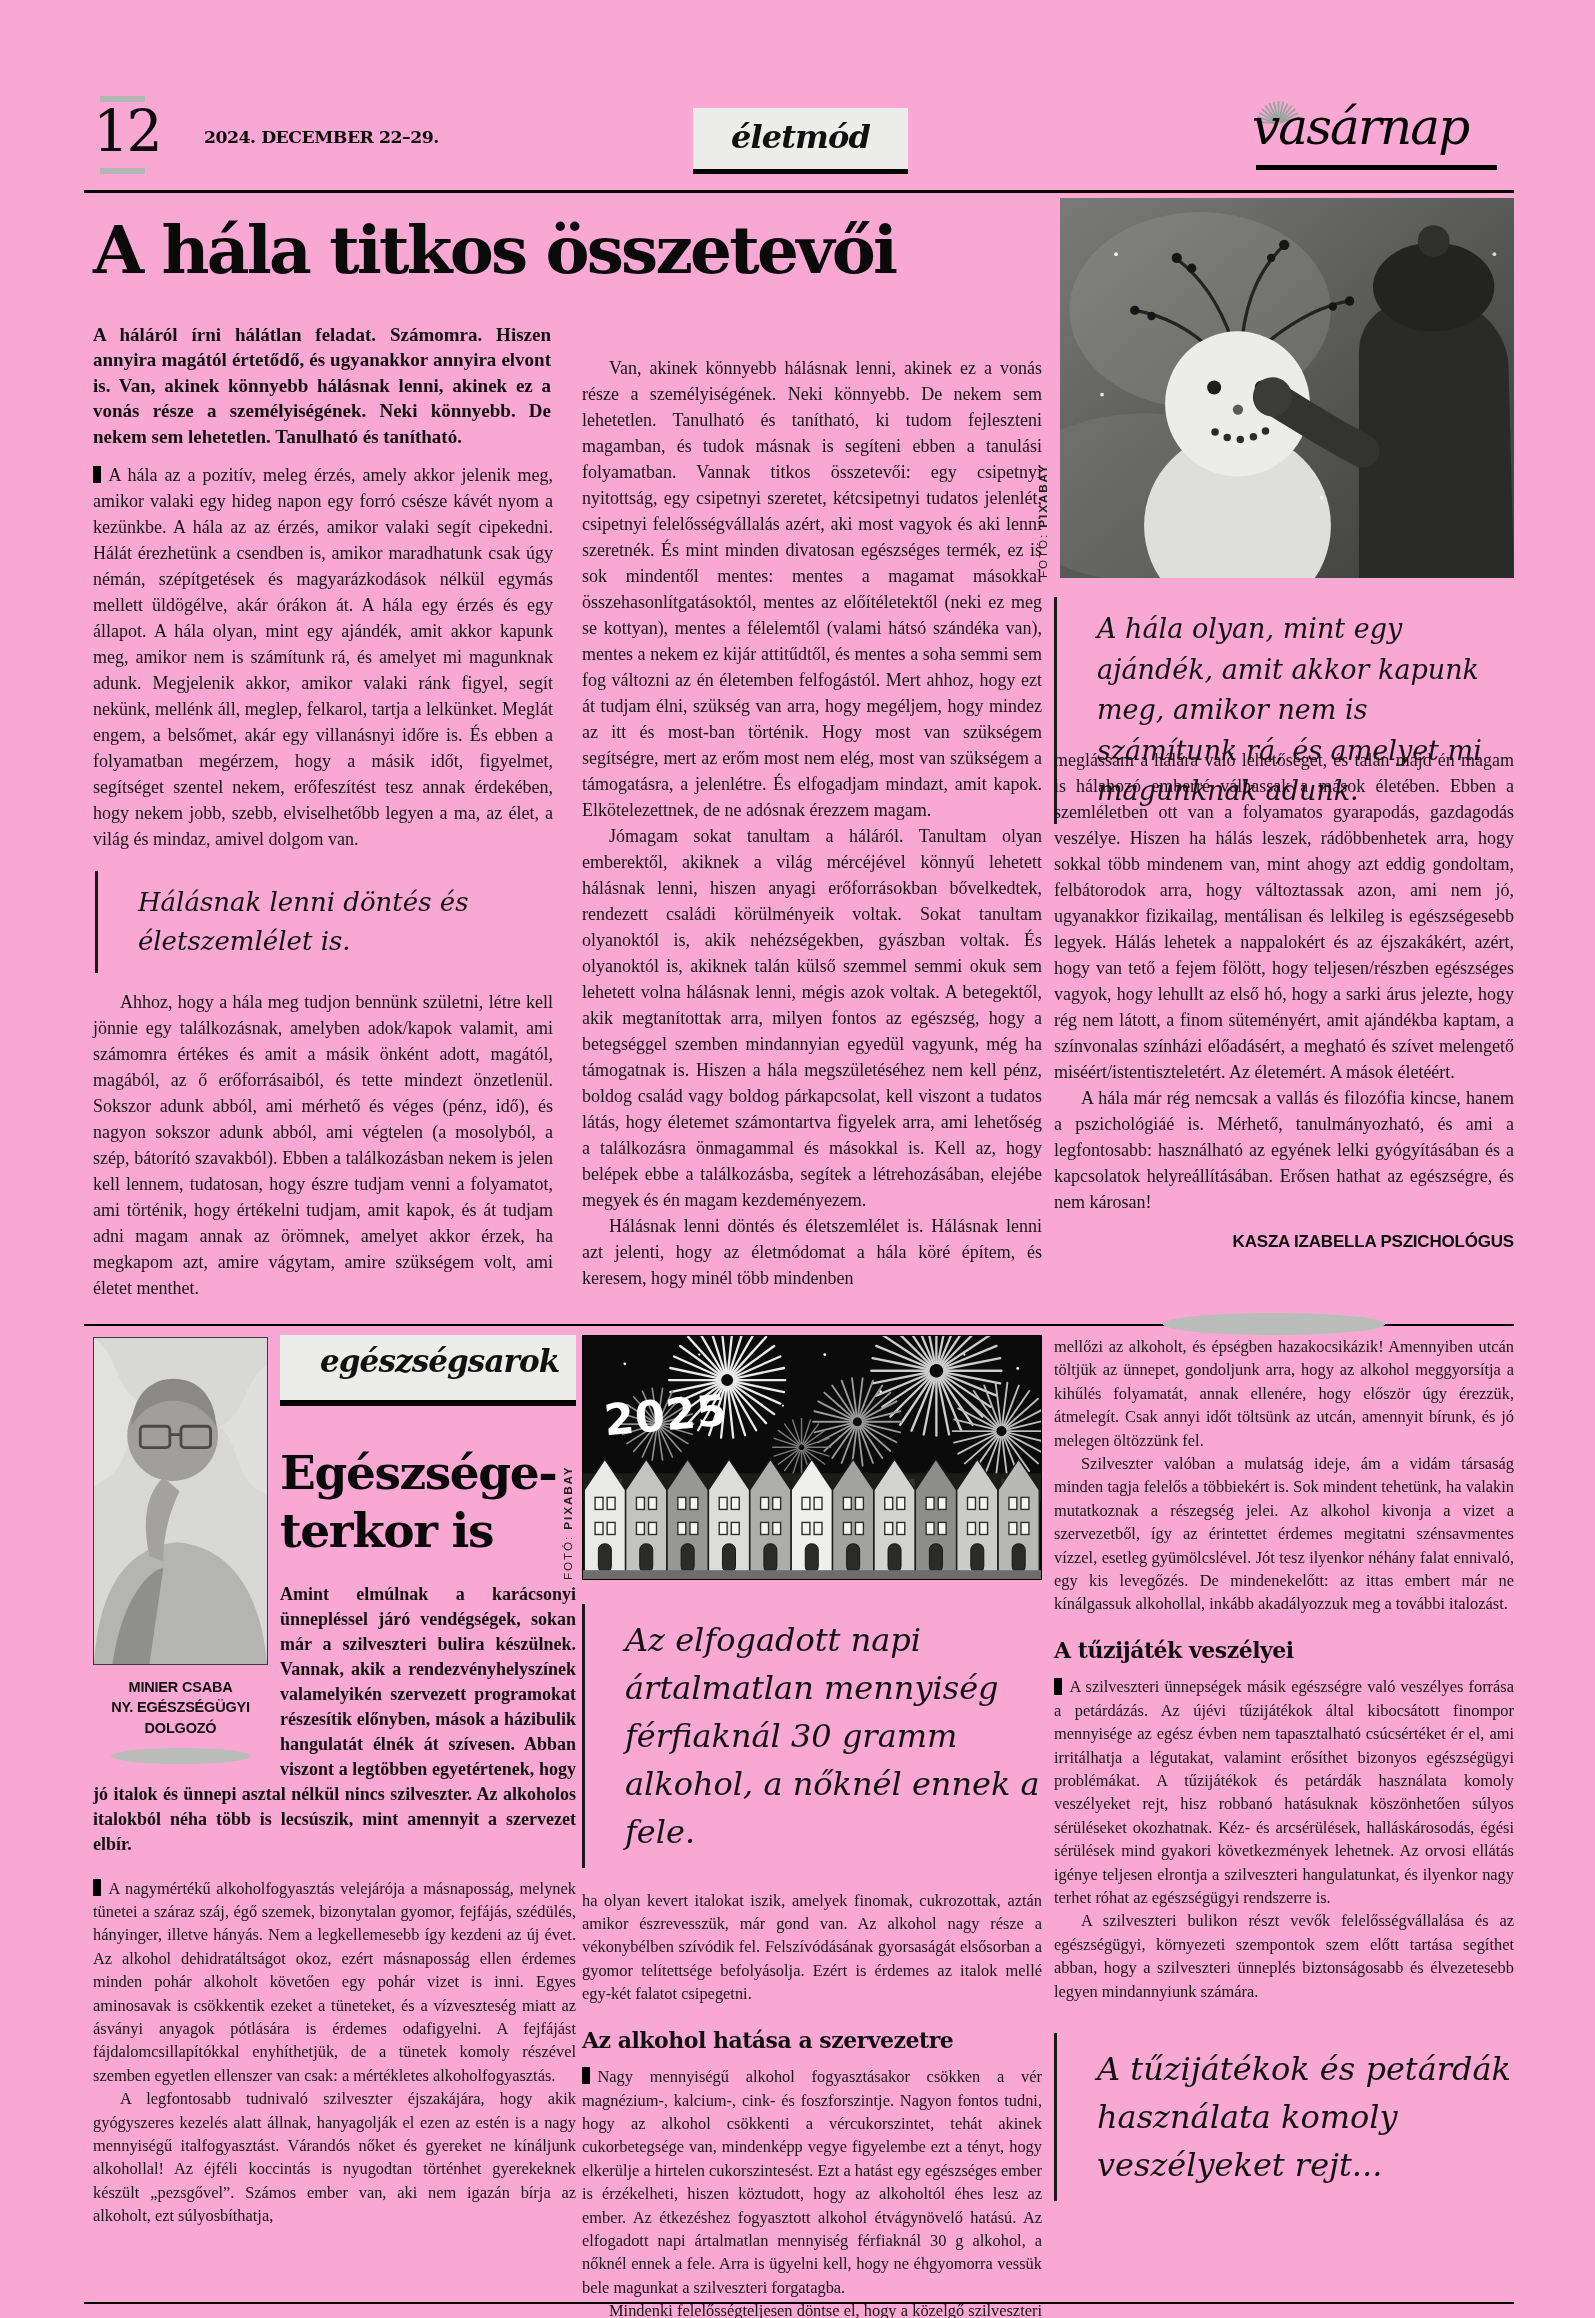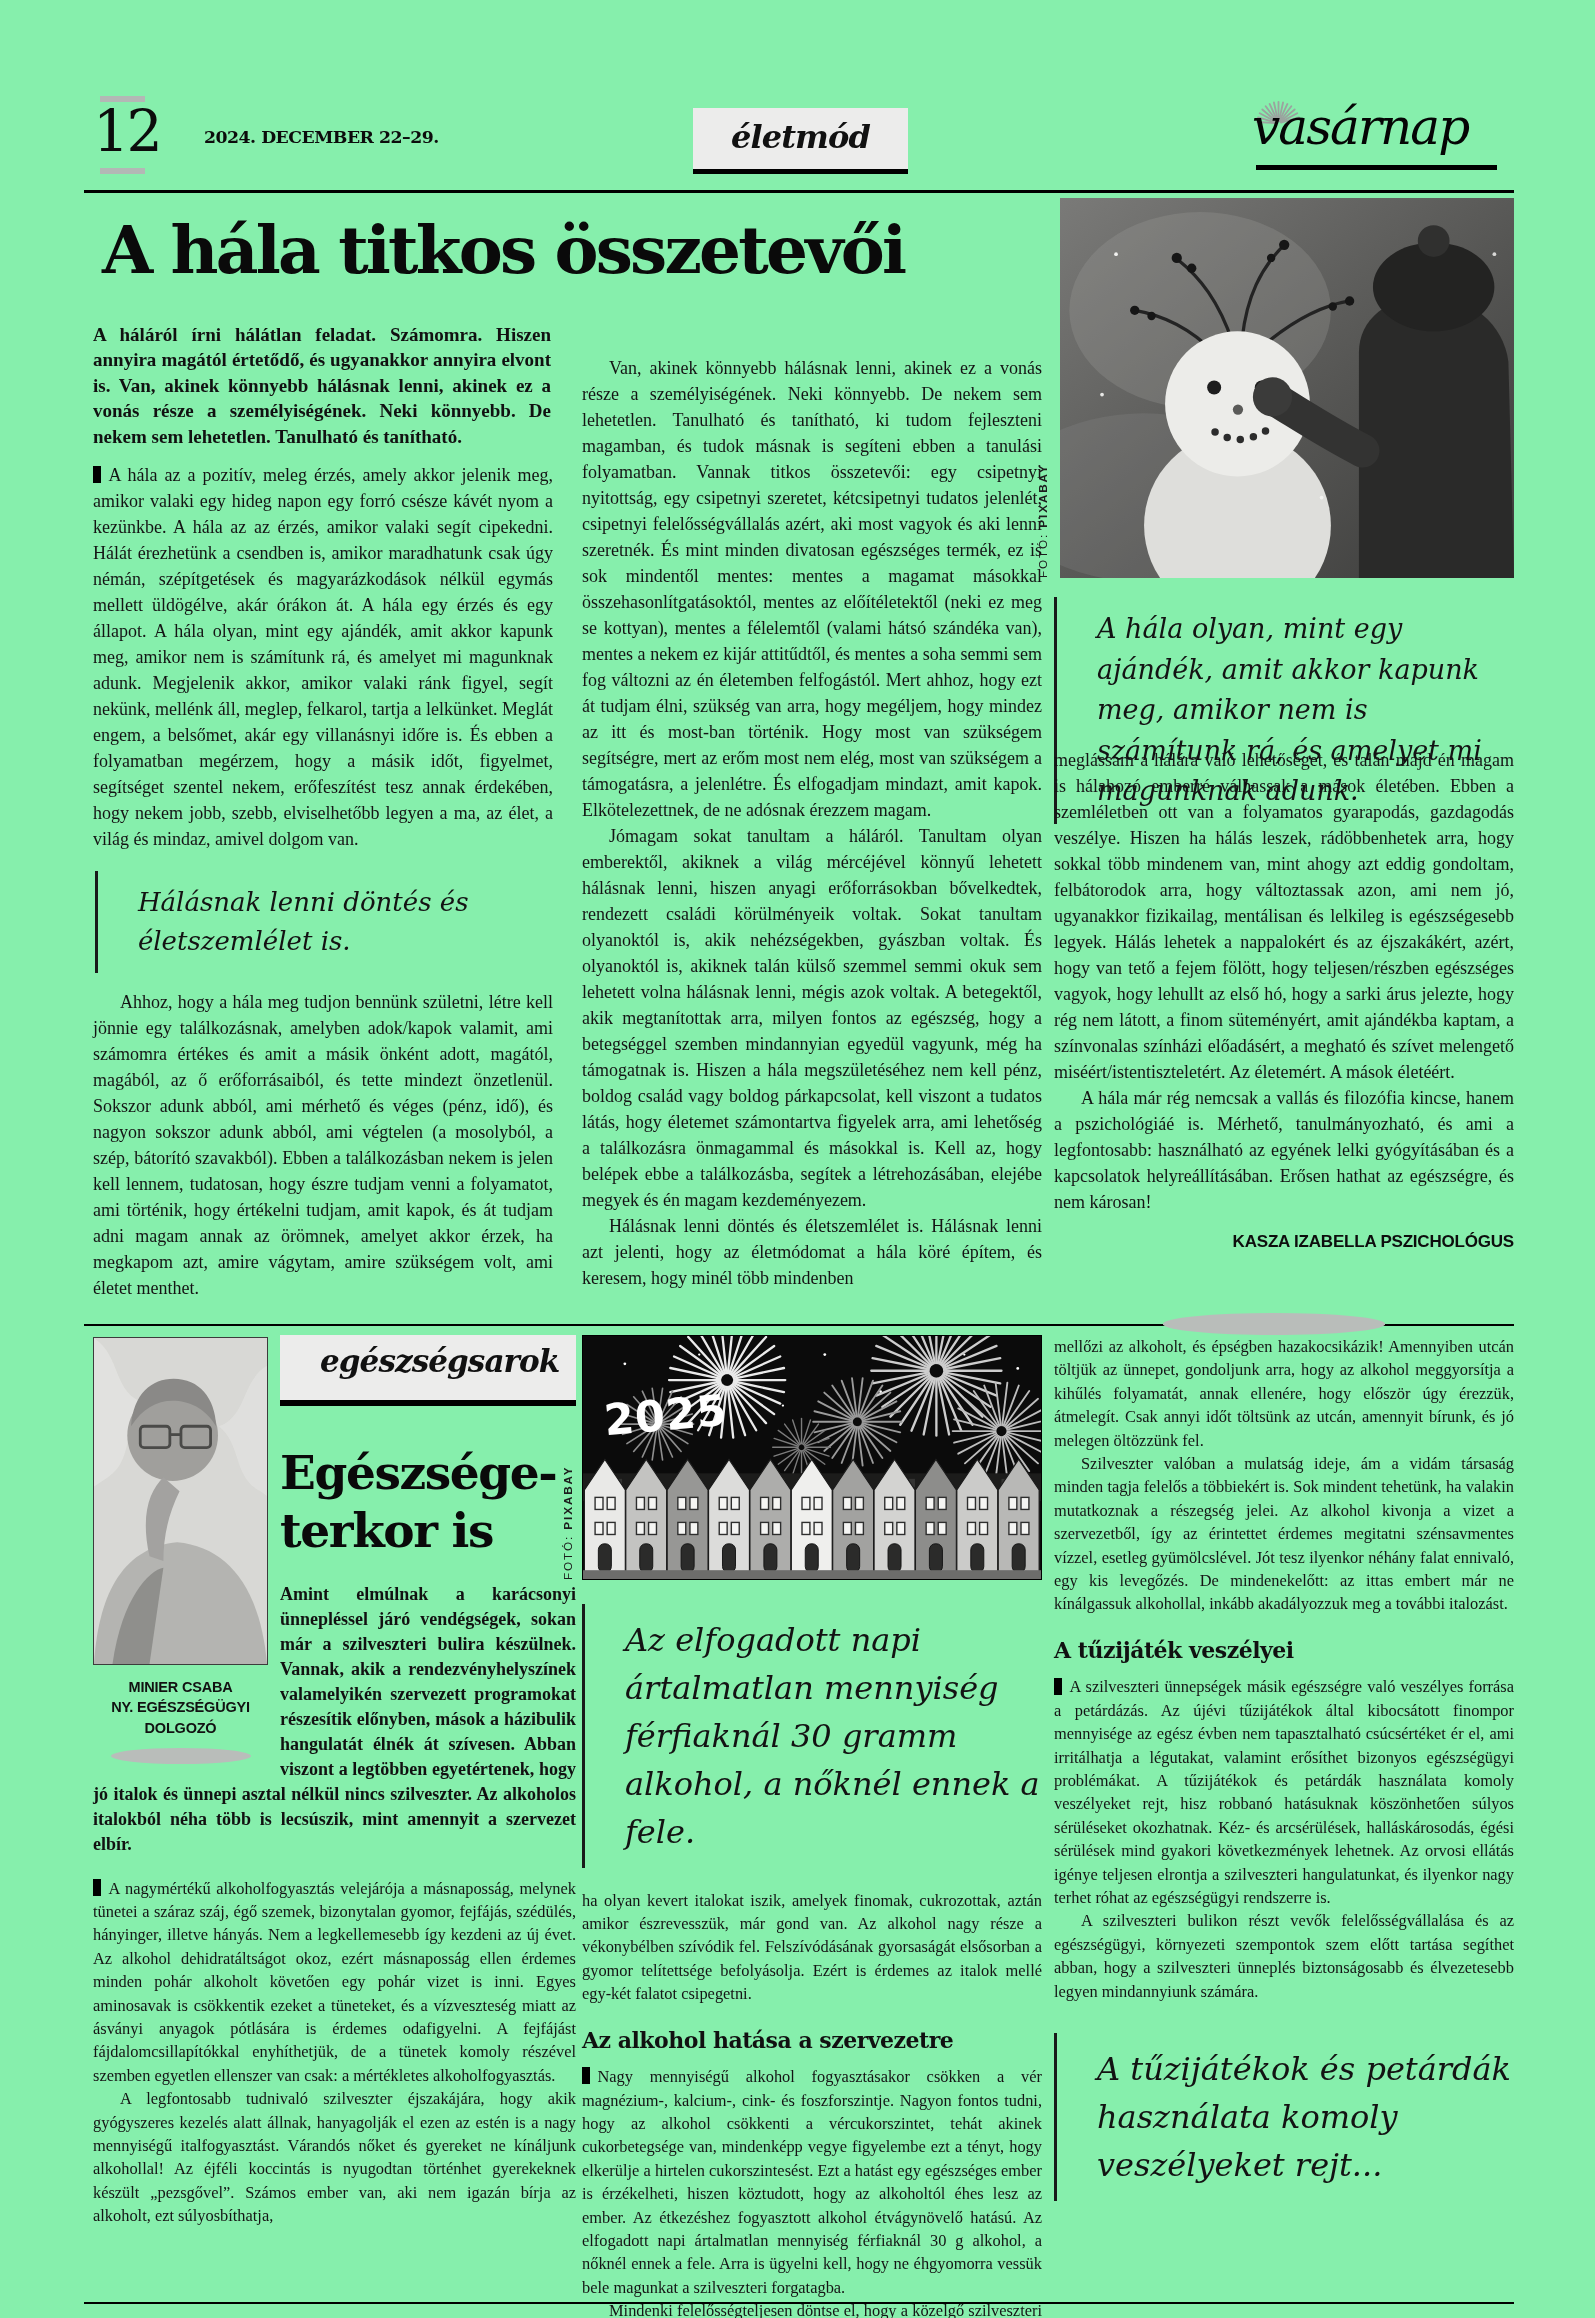--- a/index.html
+++ b/index.html
@@ -1,18 +1,18 @@
 <!DOCTYPE html>
 <html lang="hu" style="font-size:7.5px"><head>
 <meta charset="utf-8">
 <style>
   * { margin:0; padding:0; box-sizing:border-box; }
   html,body { background:#888; }
   #page {
-    position:relative; width:1595px; height:2319px; background:#86efac;
+    position:relative; width:1595px; height:2319px; background:#f9a8d4;
     overflow:hidden; color:#111;
     font-family:"Liberation Serif", serif;
   }
 
   
   .pn-rule { position:absolute; left:100px; width:45px; height:6px; background:#b3b8b5; }
   .page-number { position:absolute; left:93px; top:103px; font-family:"DejaVu Serif",serif;
     font-size:57px; font-weight:400; letter-spacing:-2.8px; line-height:1; color:#0c0c0c; }
   .issue-date { position:absolute; left:204px; top:127px; font-family:"DejaVu Serif",serif;
     font-size:17.3px; font-weight:700; letter-spacing:-0.5px; color:#0c0c0c; }
@@ -21,21 +21,21 @@
   .section-box span { font-family:"DejaVu Serif",serif; font-style:italic; font-weight:700;
     font-size:32px; line-height:58px; letter-spacing:-0.9px; }
   .masthead-burst { position:absolute; left:1253px; top:90px; width:51px; height:37px; }
   .masthead { position:absolute; left:1252px; top:102px; width:250px;
     font-family:"DejaVu Serif",serif; font-style:italic; font-size:50px; line-height:1;
     letter-spacing:-1.9px; color:#050505; }
   .masthead-rule { position:absolute; left:1256px; top:165px; width:241px; height:5.1px; background:#000; }
   .header-rule { position:absolute; left:84px; top:190px; width:1430px; height:2.8px; background:#000; }
 
   
-  .headline1 { position:absolute; left:102px; top:216px; width:1131px;
+  .headline1 { position:absolute; left:93px; top:216px; width:1131px;
     font-family:"DejaVu Serif",serif; font-weight:700; font-size:66px; line-height:1.05;
     letter-spacing:-2.8px; color:#0a0a0a; }
   .lead1 { position:absolute; left:93px; top:322px; width:458px;
     font-size:19px; font-weight:700; line-height:1.34; text-align:justify; }
   .bodycol { text-align:justify; font-size:18px; line-height:26px; color:#141414; }
   .bodycol p + p { margin-top:0; }
   .ind { text-indent:27px; }
   .col1 { position:absolute; left:93px; top:462px; width:460px; }
   .col2 { position:absolute; left:582px; top:355px; width:460px; }
   .col3 { position:absolute; left:1054px; top:747px; width:460px; }

